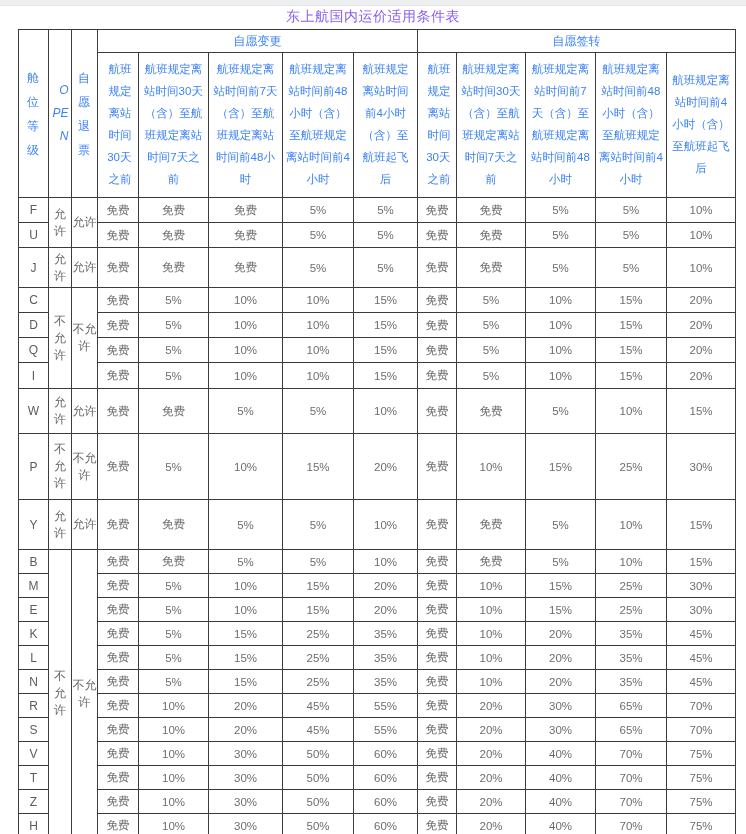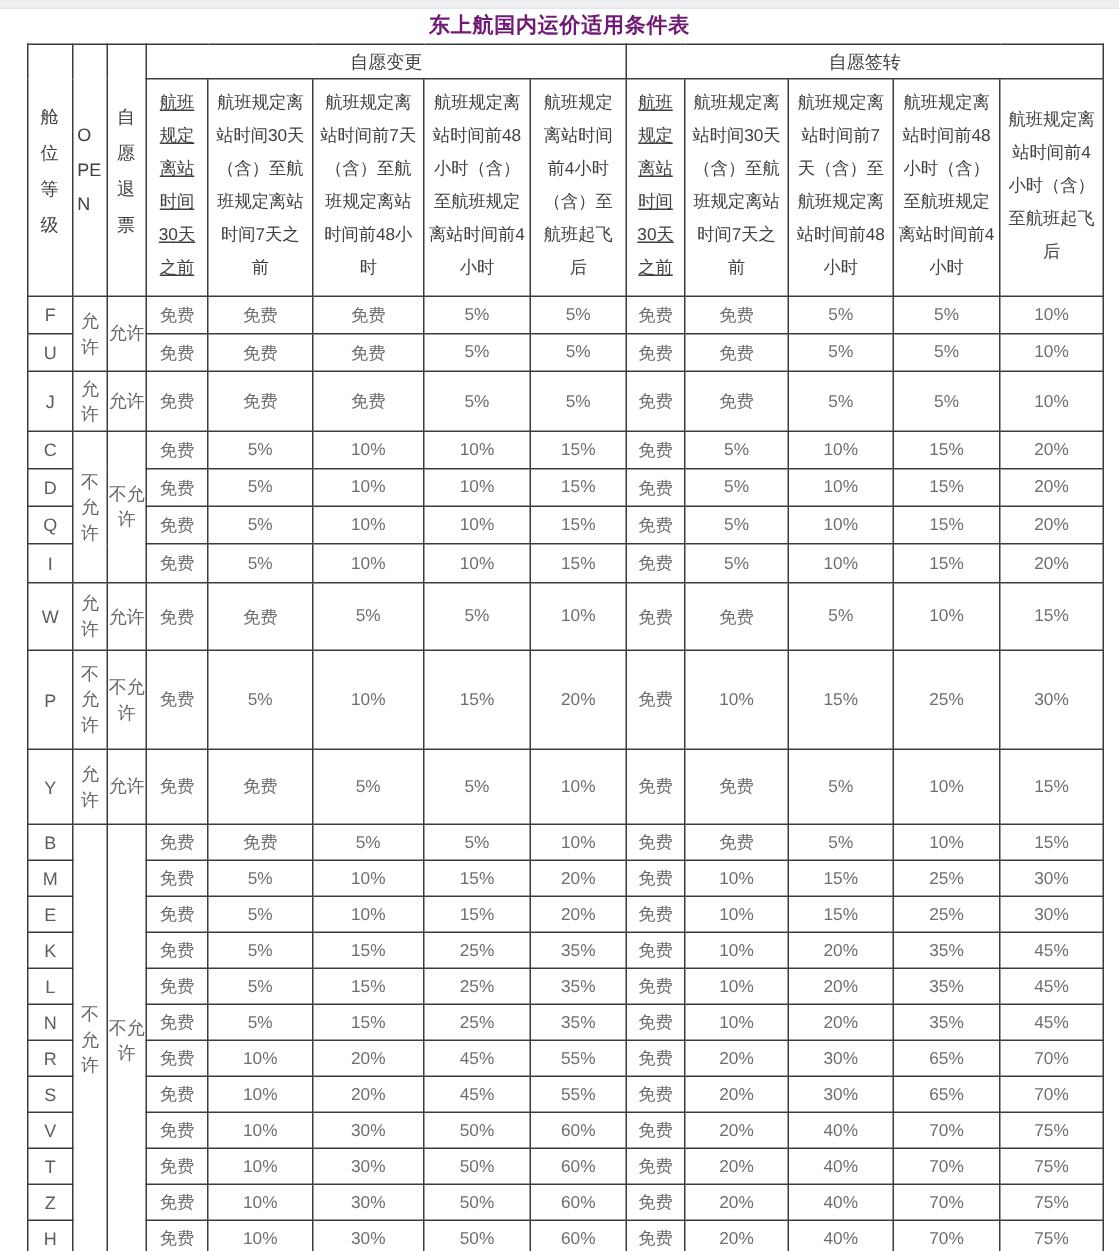--- a/index.html
+++ b/index.html
@@ -1,36 +1,36 @@
 <!DOCTYPE html>
 <html><head>
 <meta charset="utf-8">
 <style>
   html,body{margin:0;padding:0;background:#ffffff;
     font-family:"Liberation Sans","DejaVu Sans",sans-serif;}
   .page{width:746px;height:834px;overflow:hidden;background:#fff;}
   .top-strip{height:5px;background:#edeff1;border-bottom:1px solid #e4e6e9;}
-  .page-title{text-align:center;font-weight:bold;font-size:14px;color:#701a75;
+  .page-title{text-align:center;font-weight:normal;font-size:14px;color:#8b5cf6;
     padding:2px 0 3px 0;letter-spacing:.5px;}
   table.fare{border-collapse:collapse;table-layout:fixed;width:717px;
     margin-left:18px;background:#fff;}
   .fare th,.fare td{border:1px solid #3c3c3c;text-align:center;
     vertical-align:middle;padding:0;font-weight:normal;font-size:12px;
     color:#666;overflow:hidden;}
-  .fare thead th{color:#404040;}
+  .fare thead th{color:#3b82f6;}
   tr.group-row{height:23px;}
   tr.period-row th{height:144px;line-height:1.9;font-size:11.5px;padding:0 3px;
     word-break:break-all;}
   
   .vcjk{display:inline-block;width:13px;line-height:2.0;word-break:break-all;
     text-align:left;}
   .vlatin{display:inline-block;width:17px;line-height:1.9;word-break:break-all;
-    text-align:left;}
+    text-align:right;font-style:italic;}
   .w2{display:inline-block;width:27px;line-height:1.9;word-break:break-all;
-    text-align:center;text-decoration:underline;}
+    text-align:right;}
   td.cabin-cell{font-size:12px;color:#5c5c5c;}
   td.value-cell{font-size:11.5px;color:#6e6e6e;}
   td.perm-cell{color:#666;}
 </style>
 </head>
 <body>
 
 <div class="page">
   <div class="top-strip"></div>
   <div class="page-title">东上航国内运价适用条件表</div>

